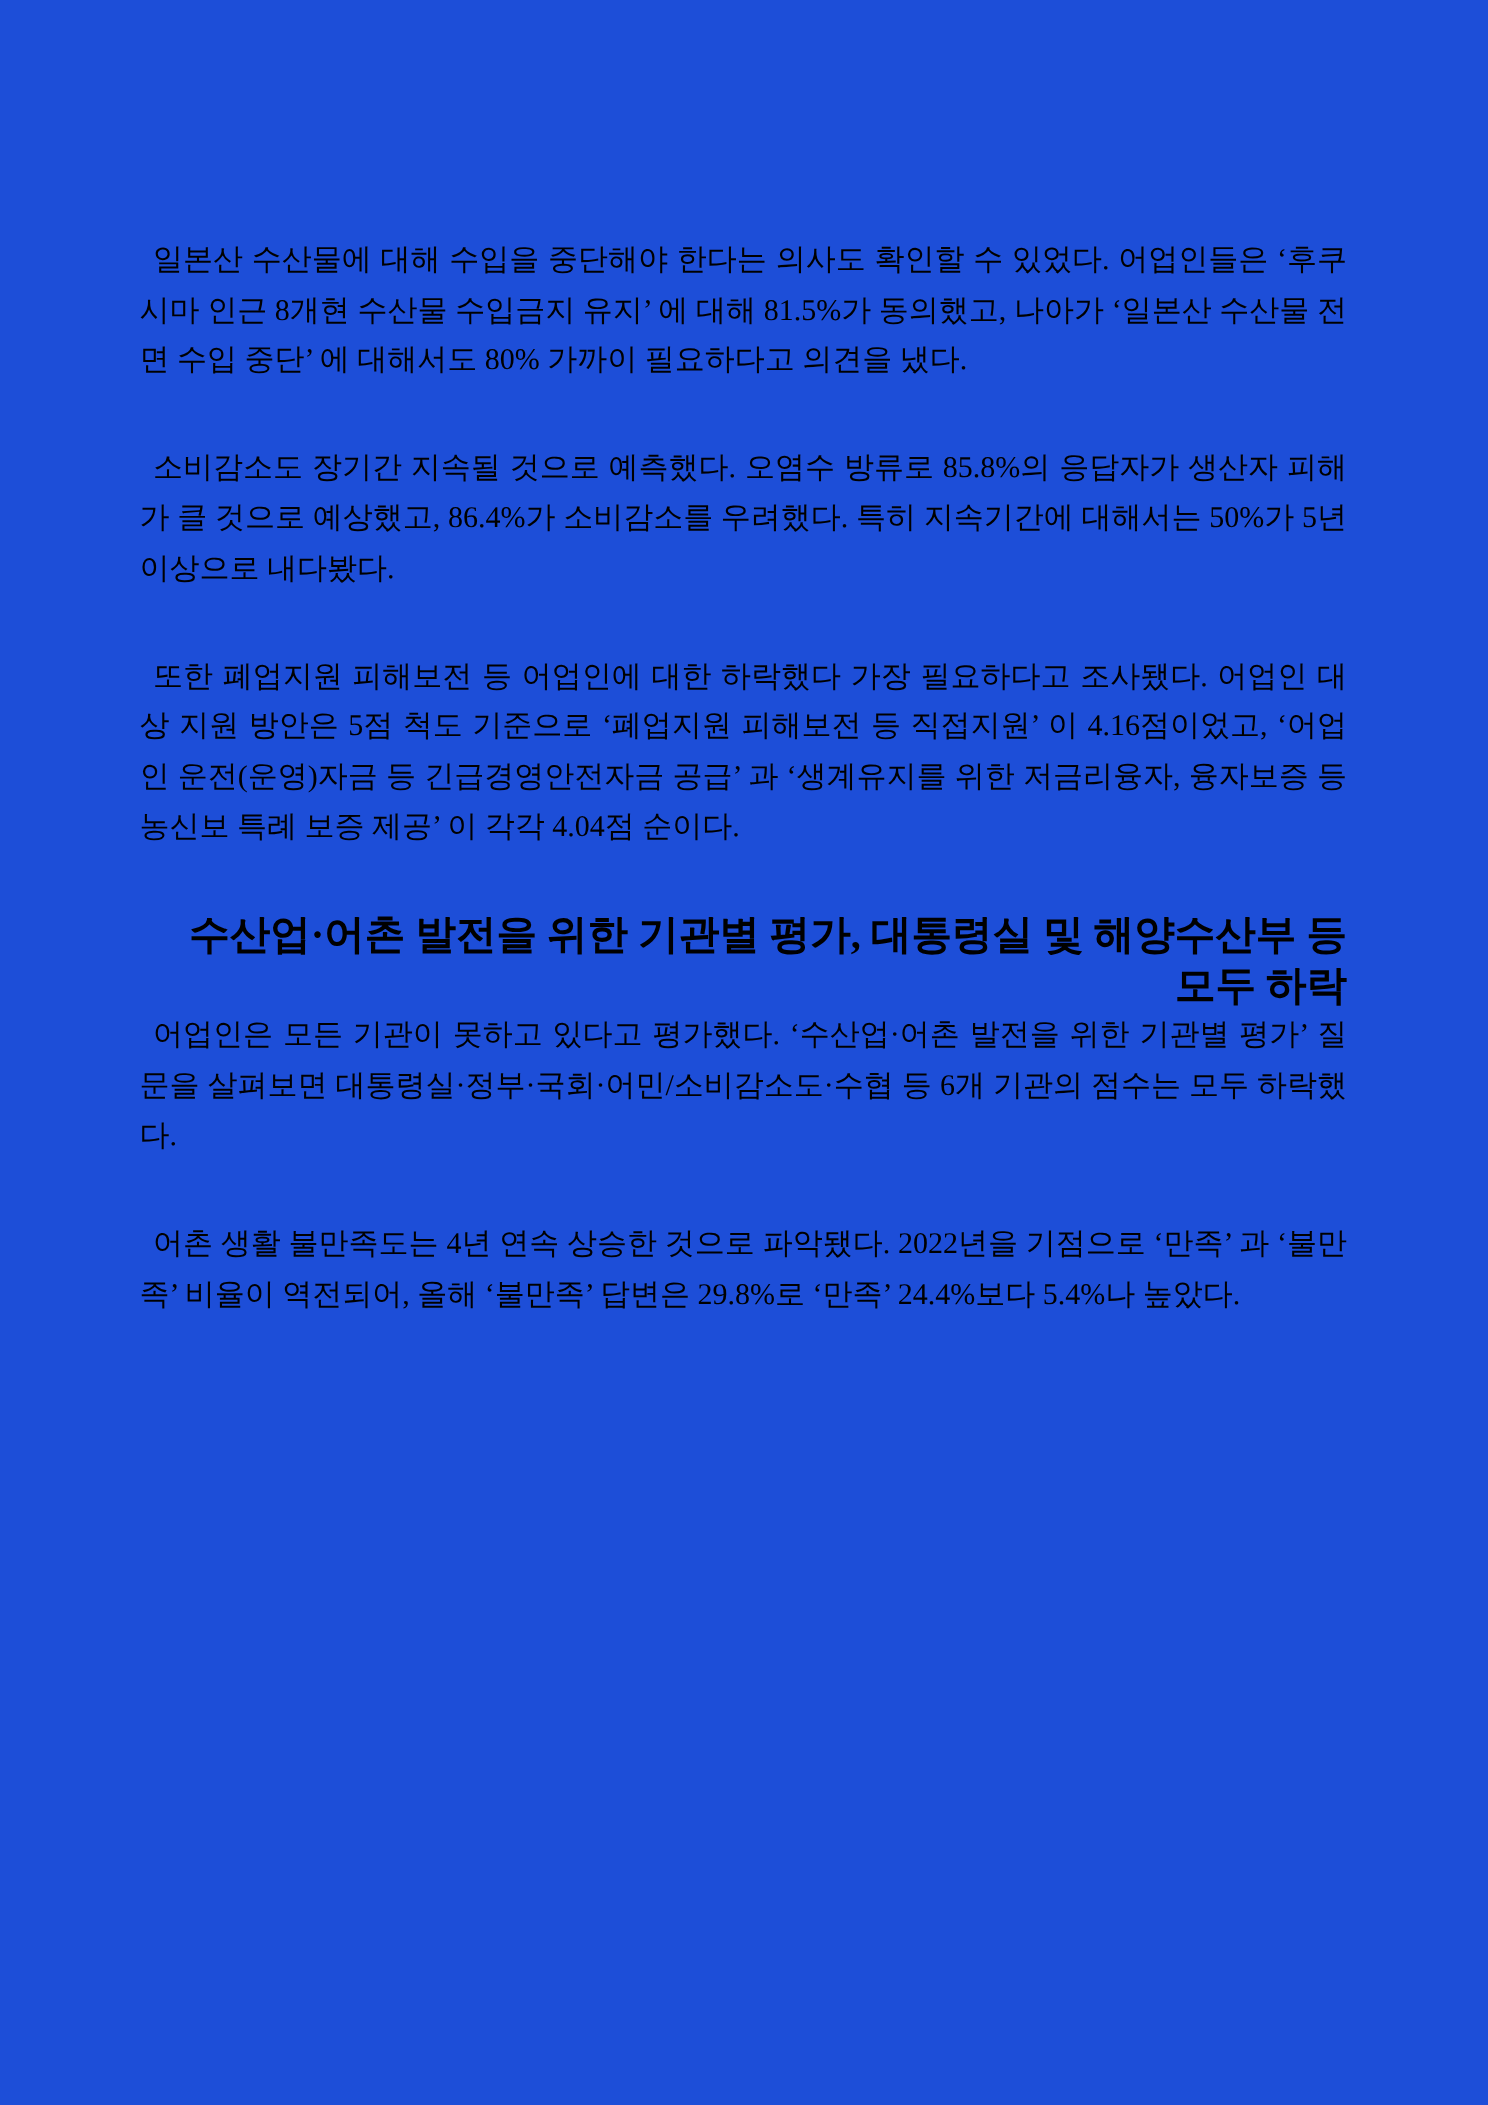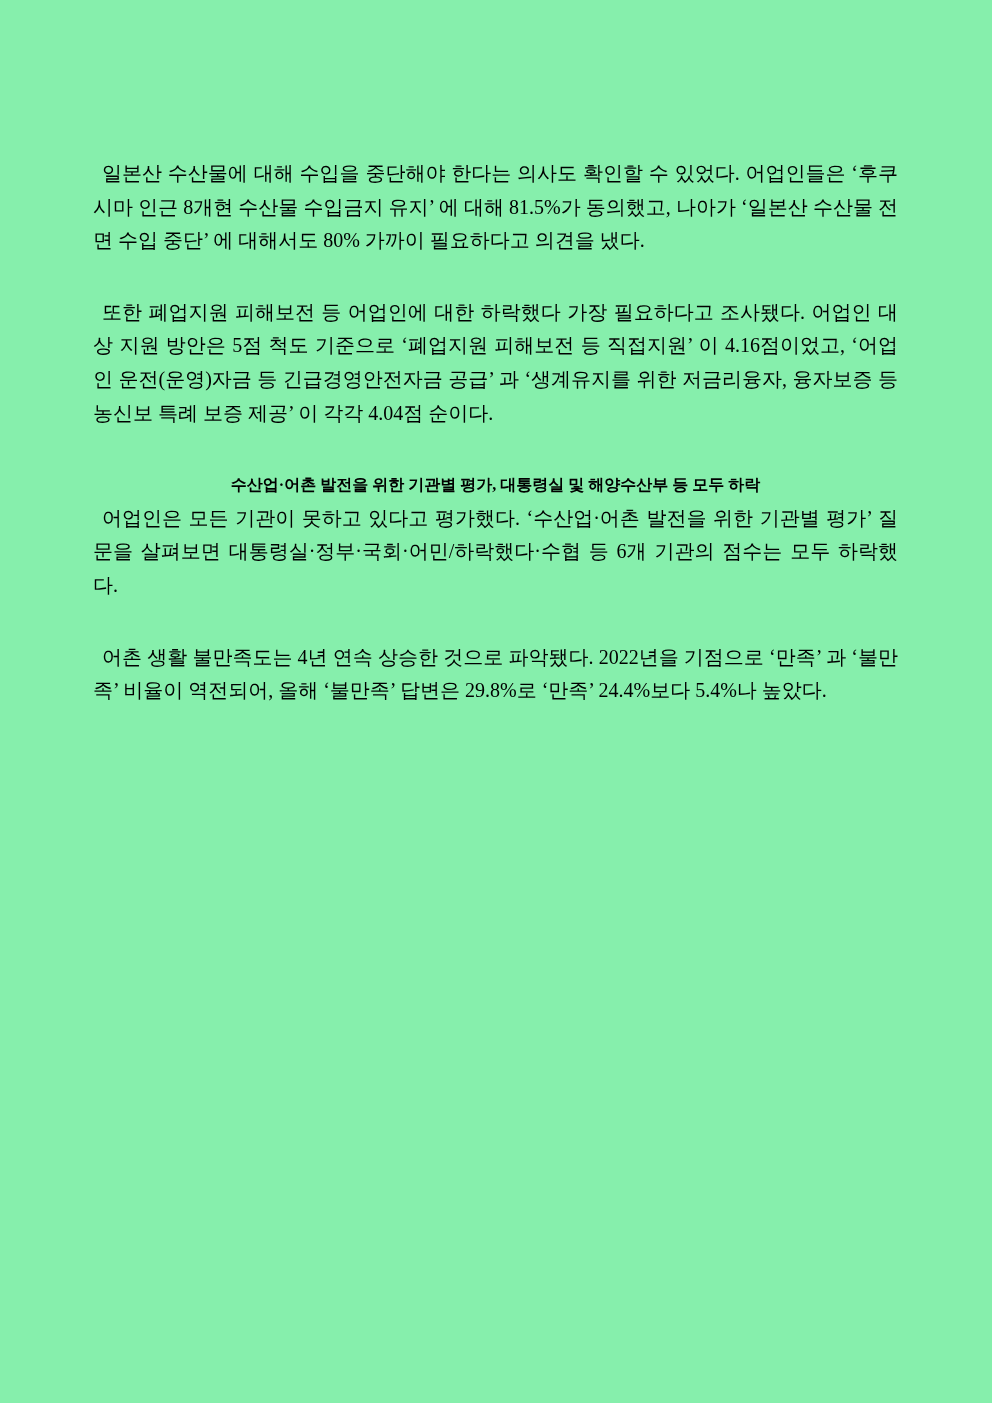--- a/index.html
+++ b/index.html
@@ -10,55 +10,56 @@
   body {
     width: 992px;
     height: 1403px;
     overflow: hidden;
   }
   .page {
     box-sizing: border-box;
     width: 992px;
     height: 1403px;
     padding: 157px 94px 56px 93px;
-    background: #86efac;
+    background: #1d4ed8;
     color: #000000;
     font-family: "Liberation Serif", "DejaVu Serif", serif;
     font-size: 20px;
     line-height: 33.6px;
   }
   .para {
     margin: 0 0 38px 0;
     text-align: justify;
     word-break: break-all;
     text-indent: 9px;
   }
   .para:last-child {
     margin-bottom: 15px;
   }
   .heading {
     margin: 0;
     font-weight: 700;
-    font-size: 16px;
+    font-size: 27px;
     line-height: 33.6px;
     text-indent: 0;
-    text-align: center;
+    text-align: right;
     word-break: break-all;
   }
 </style>
 </head>
 <body>
 
 <div class="page">
   <p class="para">일본산 수산물에 대해 수입을 중단해야 한다는 의사도 확인할 수 있었다. 어업인들은 ‘후쿠시마 인근 8개현 수산물 수입금지 유지’ 에 대해 81.5%가 동의했고, 나아가 ‘일본산 수산물 전면 수입 중단’ 에 대해서도 80% 가까이 필요하다고 의견을 냈다.</p>
 
+  <p class="para">소비감소도 장기간 지속될 것으로 예측했다. 오염수 방류로 85.8%의 응답자가 생산자 피해가 클 것으로 예상했고, 86.4%가 소비감소를 우려했다. 특히 지속기간에 대해서는 50%가 5년 이상으로 내다봤다.</p>
 
   <p class="para">또한 폐업지원 피해보전 등 어업인에 대한 하락했다 가장 필요하다고 조사됐다. 어업인 대상 지원 방안은 5점 척도 기준으로 ‘폐업지원 피해보전 등 직접지원’ 이 4.16점이었고, ‘어업인 운전(운영)자금 등 긴급경영안전자금 공급’ 과 ‘생계유지를 위한 저금리융자, 융자보증 등 농신보 특례 보증 제공’ 이 각각 4.04점 순이다.</p>
 
   <h2 class="heading">수산업·어촌 발전을 위한 기관별 평가, 대통령실 및 해양수산부 등 모두 하락</h2>
 
-  <p class="para">어업인은 모든 기관이 못하고 있다고 평가했다. ‘수산업·어촌 발전을 위한 기관별 평가’ 질문을 살펴보면 대통령실·정부·국회·어민/하락했다·수협 등 6개 기관의 점수는 모두 하락했다.</p>
+  <p class="para">어업인은 모든 기관이 못하고 있다고 평가했다. ‘수산업·어촌 발전을 위한 기관별 평가’ 질문을 살펴보면 대통령실·정부·국회·어민/소비감소도·수협 등 6개 기관의 점수는 모두 하락했다.</p>
 
 
 
 
   <p class="para">어촌 생활 불만족도는 4년 연속 상승한 것으로 파악됐다. 2022년을 기점으로 ‘만족’ 과 ‘불만족’ 비율이 역전되어, 올해 ‘불만족’ 답변은 29.8%로 ‘만족’ 24.4%보다 5.4%나 높았다.</p>
 </div>
 
 </body></html>

